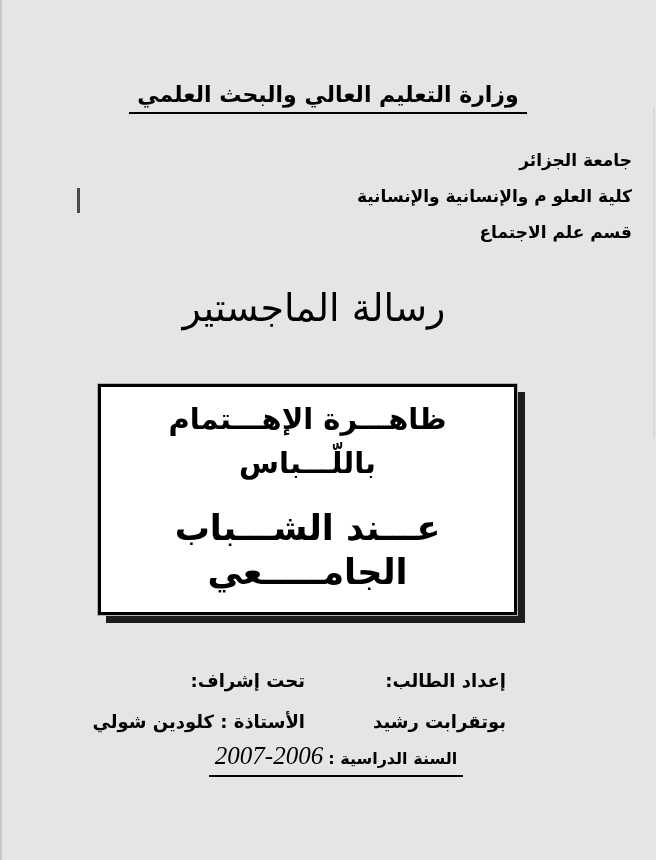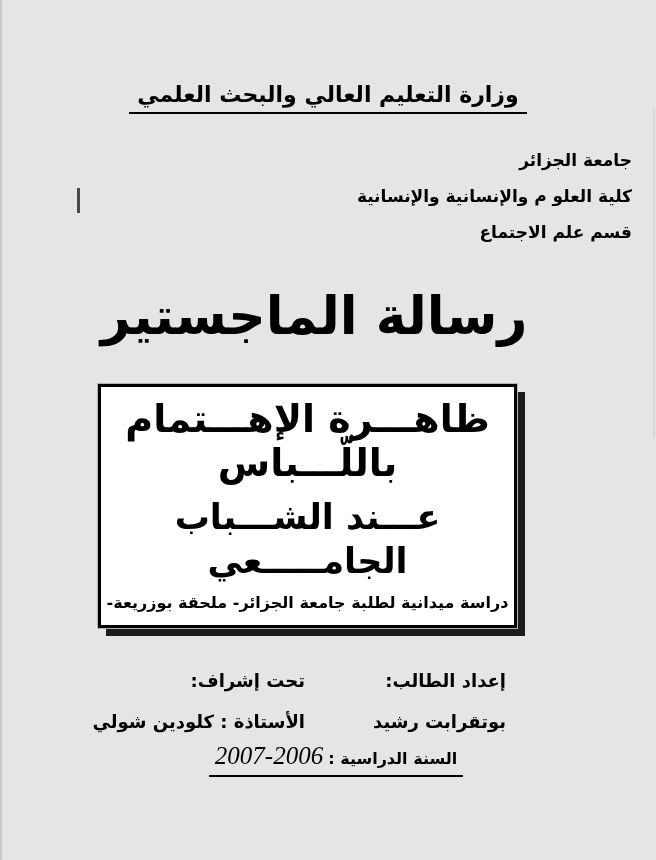--- a/index.html
+++ b/index.html
@@ -50,39 +50,39 @@
     white-space: nowrap;
   }
 
   
   .thesis-type {
     position: absolute; top: 286px; left: 0; width: 100%;
     text-align: center;
   }
   .thesis-type span {
     position: relative; left: -14px; 
-    font-size: 52px; font-weight: bold;
+    font-size: 38px; font-weight: normal;
     letter-spacing: 1px;
     margin-top: 48px;
   }
 
   
   .title-box {
     position: absolute; top: 384px; left: 98px;
     width: 419px;
     border: 3px solid #000;
     outline: 1px solid #b3b3b3;
     box-shadow: 8px 8px 0 0 #1c1c1c;
     background: #fff;
     text-align: center;
     padding: 10px 4px 10px 4px;
   }
   .title-box .title-line1 {
-    font-size: 38px; font-weight: bold; line-height: 44px;
-    margin-bottom: 10px;
+    font-size: 29px; font-weight: bold; line-height: 44px;
+    margin-bottom: 21px;
   }
   .title-box .title-line2 {
     font-size: 35px; font-weight: bold; line-height: 44px;
     margin-bottom: 8px;
   }
   .title-box .subtitle {
     font-size: 16px; font-weight: bold; line-height: 24px;
     white-space: nowrap;
   }
 
@@ -137,21 +137,20 @@
     <div>قسم علم الاجتماع</div>
   </div>
 
   <div class="thesis-type">
     <span>رسالة الماجستير</span>
   </div>
 
   <div class="title-box">
     <div class="title-line1">ظاهـــرة الإهـــتمام باللّـــباس</div>
     <div class="title-line2">عـــند الشـــباب الجامـــــعي</div>
-    <div class="subtitle">دراسة ميدانية لطلبة جامعة الجزائر- ملحقة بوزريعة-</div>
   </div>
 
   <div class="credit-col credit-student">
     <div class="credit-label">إعداد الطالب:</div>
     <div class="credit-name">بوتقرابت رشيد</div>
   </div>
 
   <div class="credit-col credit-supervisor">
     <div class="credit-label">تحت إشراف:</div>
     <div class="credit-name">الأستاذة : كلودين شولي</div>

